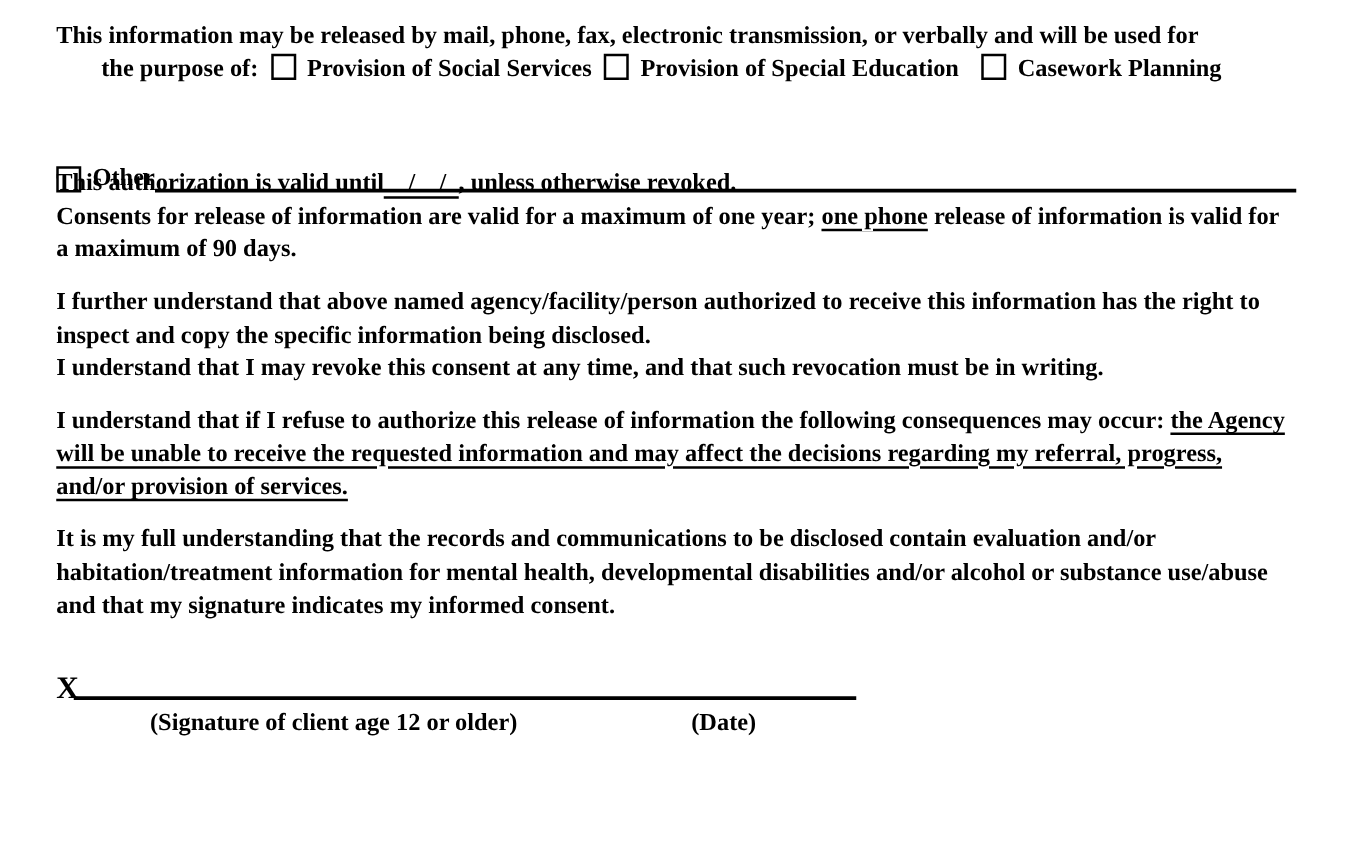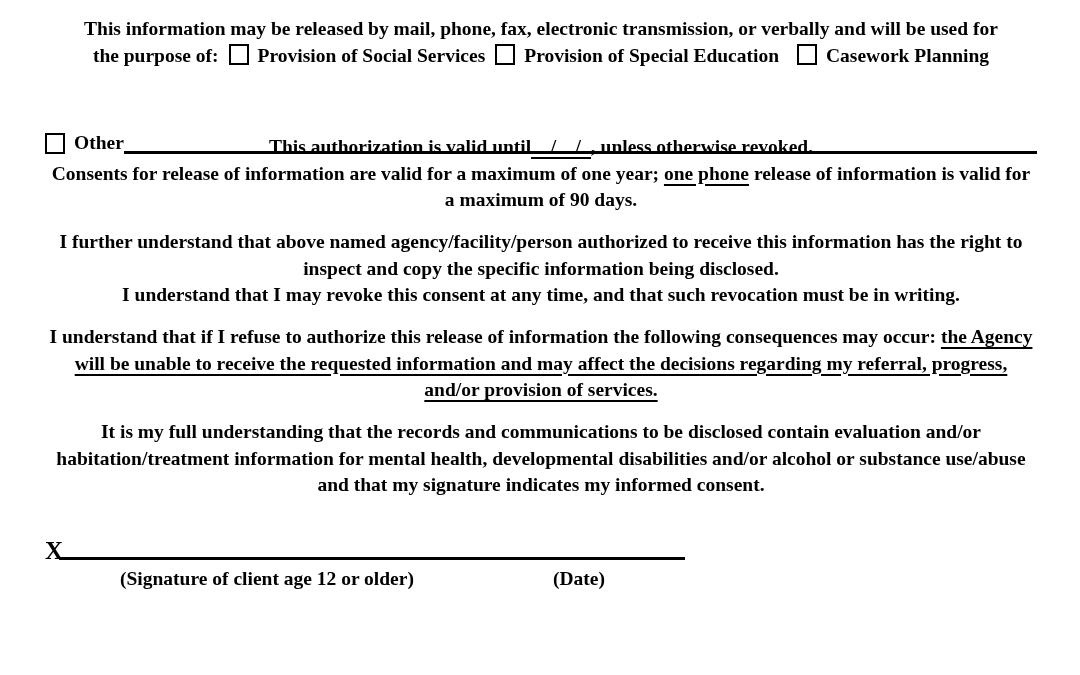--- a/index.html
+++ b/index.html
@@ -7,37 +7,36 @@
     position: relative;
     width: 1080px;
     height: 630px;
     background: #ffffff;
     overflow: hidden;
     font-family: "Liberation Serif", serif;
     font-weight: bold;
     color: #000000;
     font-size: 19.5px;
     line-height: 26.5px;
-    text-align: center;
   }
   .block {
     position: absolute;
     left: 45px;
     width: 992px;
   }
   
   .cb {
     display: inline-block;
     width: 16px;
     height: 17px;
     border: 2.5px solid #000;
     background: #fff;
     vertical-align: -3px;
   }
-  .intro-line2 { white-space: nowrap; }
+  .intro-line2 { white-space: nowrap; margin-left: 36px; }
   .intro-line2 .cb { margin-left: 10px; margin-right: 9px; }
   .intro-line2 .cb.third { margin-left: 18px; }
 
   .other-row { display: flex; align-items: flex-end; margin-top: 44px; }
   .other-row .cb { margin-right: 9px; align-self: center; }
   .fill-line {
     flex: 1 1 auto;
     border-bottom: 3px solid #000;
     height: 1px;
     margin-bottom: 3px;

